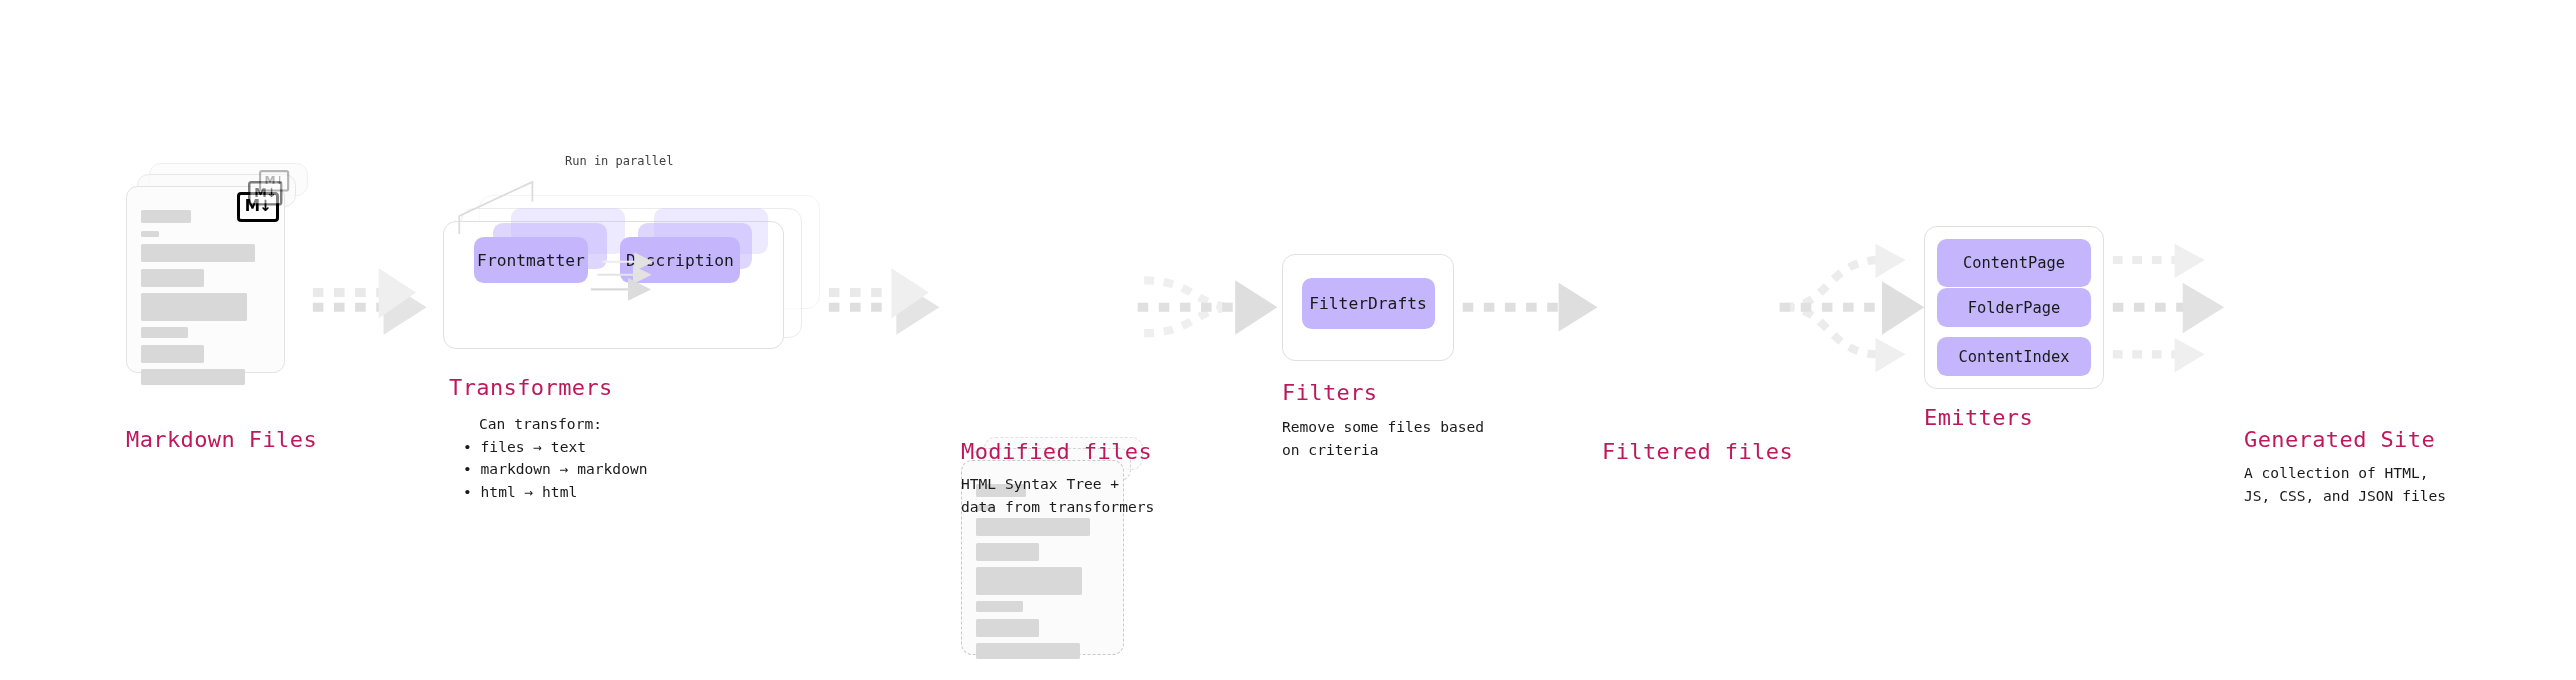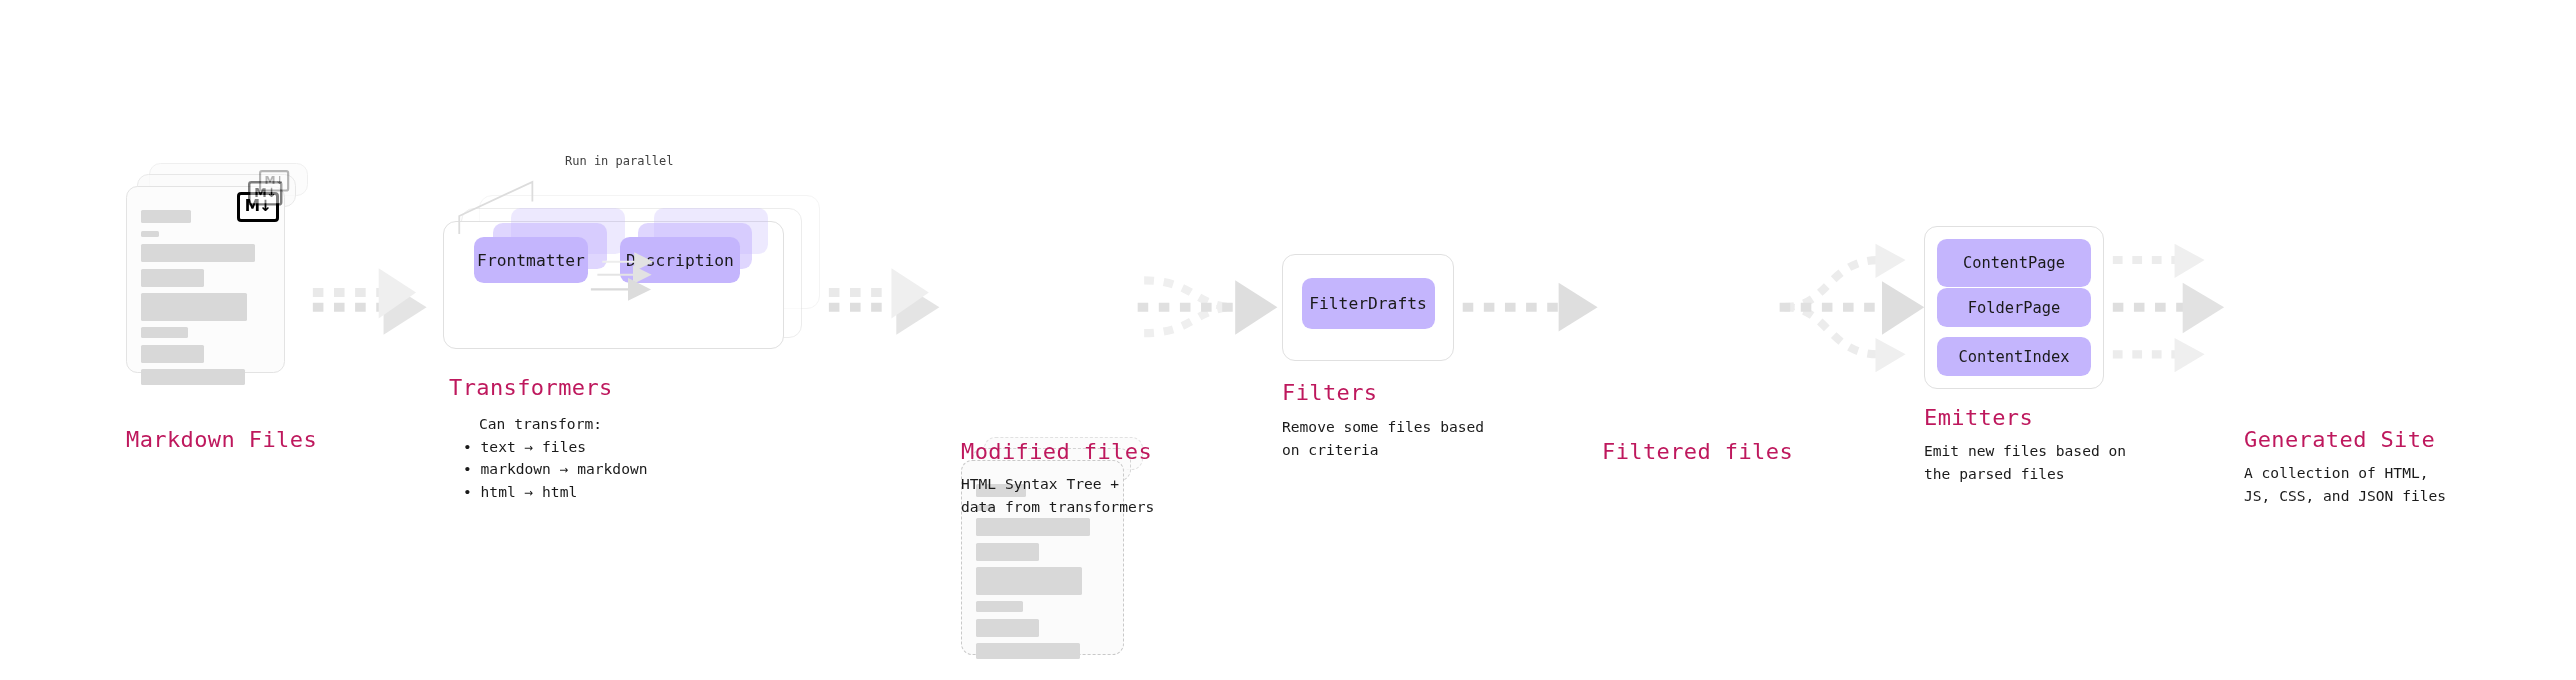--- a/index.html
+++ b/index.html
@@ -205,21 +205,21 @@
     </svg>
 
     <svg width="390" height="179" style="position:absolute;left:0;top:-49px;" viewBox="0 0 480 220">
       <path d="M20,108 L20,86 L110,44 L110,68" stroke="#dcdcdc" stroke-width="2.2" fill="none" stroke-linejoin="miter"></path>
     </svg>
     <div class="parallel-lbl" style="left:96px;top:-41px;">Run in parallel</div>
   </div>
 
   <div class="title" style="left:449px;top:375px;">Transformers</div>
   <div class="caption" style="left:449px;top:413px;margin-left:30px;">Can transform:</div>
-  <div class="bullets" style="left:463px;top:436px;">• text → files</div>
+  <div class="bullets" style="left:463px;top:436px;">• files → text</div>
   <div class="bullets" style="left:463px;top:458px;">• markdown → markdown</div>
   <div class="bullets" style="left:463px;top:481px;">• html → html</div>
 
   <div class="node filestack" style="left:961px;top:177px;width:187px;height:260px;">
     <div class="sheet dashed back2" style="left:23px;top:0px;width:159px;height:32.5px;"></div>
     <div class="sheet dashed back1" style="left:11.4px;top:11.4px;width:159px;height:32.5px;"></div>
     <div class="sheet dashed" style="left:0px;top:23px;width:163px;height:195px;"></div>
 
     <div class="skel" style="left:14.6px;top:47px;width:50px;height:13px;"></div>
     <div class="skel" style="left:14.6px;top:68px;width:18px;height:5.7px;"></div>
@@ -247,21 +247,19 @@
   <div class="title" style="left:1602px;top:439px;">Filtered files</div>
 
   <div class="node" style="left:1924px;top:226px;width:195px;height:169px;">
     <div class="gbox" style="left:0px;top:0px;width:180px;height:163px;"></div>
     <div class="chip" style="left:13px;top:13px;width:154px;height:48px;font-size:15.4px;">ContentPage</div>
     <div class="chip" style="left:13px;top:62px;width:154px;height:39px;font-size:15.4px;">FolderPage</div>
     <div class="chip" style="left:13px;top:111px;width:154px;height:39px;font-size:15.4px;">ContentIndex</div>
   </div>
 
   <div class="title" style="left:1924px;top:405px;">Emitters</div>
-  <div class="caption" style="left:1924px;top:440px;">Emit new files based on
-the parsed files</div>
 
   <div class="title" style="left:2244px;top:427px;">Generated Site</div>
   <div class="caption" style="left:2244px;top:462px;">A collection of HTML,
 JS, CSS, and JSON files</div>
 
 </div>
 
 
 </body></html>

